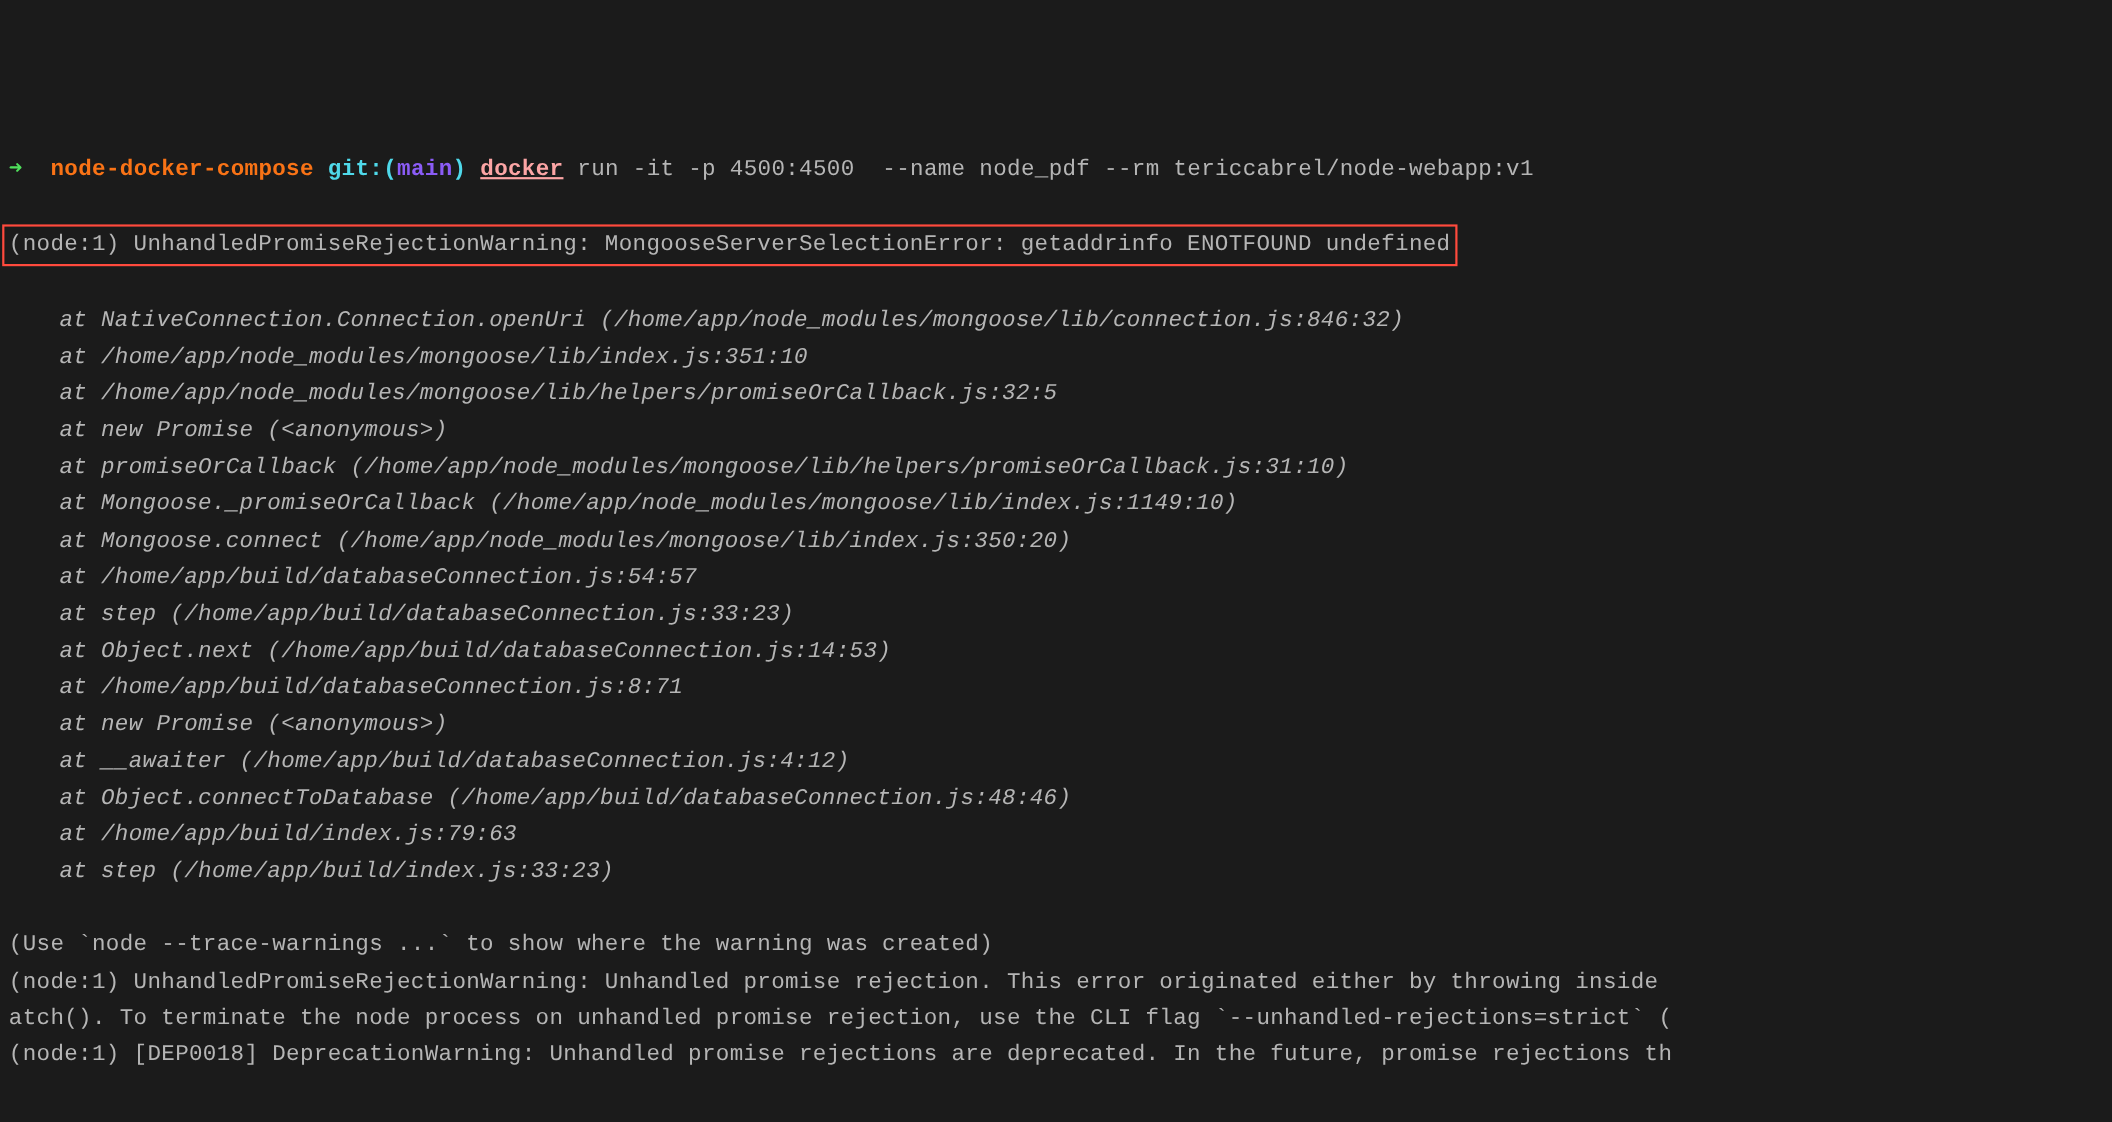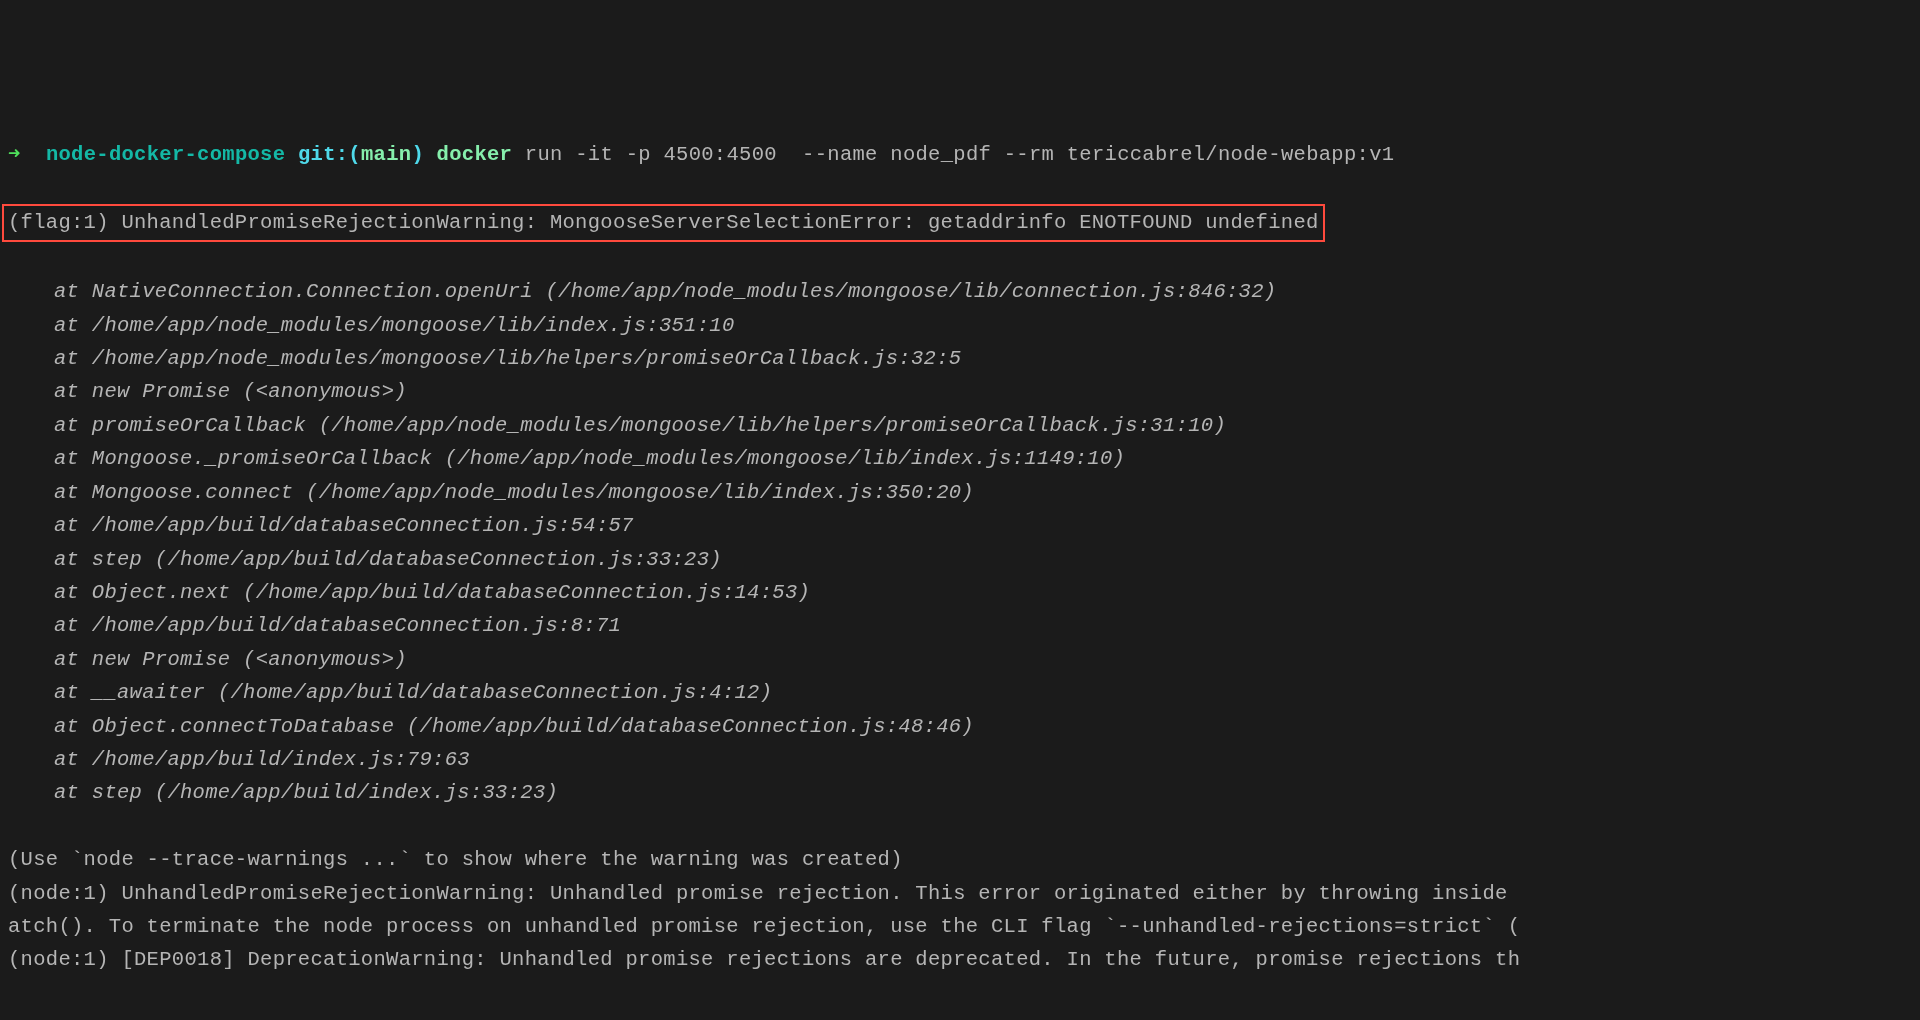--- a/index.html
+++ b/index.html
@@ -12,39 +12,39 @@
       font-family: "SF Mono", "Monaco", "Menlo", "Consolas", "Courier New", monospace;
       font-size: 20.5px;
       line-height: 1.63;
       color: #b5b5b5;
       padding: 4px 8px;
       white-space: pre;
       overflow: hidden;
       letter-spacing: 0.3px;
     }
     .prompt-arrow { color: #4fe05c; }
-    .prompt-path { color: #14b8a6; font-weight: 600; }
+    .prompt-path { color: #f97316; font-weight: 600; }
     .prompt-git { color: #4fd9ea; font-weight: 600; font-family: Liberation Mono, monospace; }
     .prompt-paren { color: #4fd9ea; font-weight: 600; }
-    .prompt-branch { color: #86efac; font-weight: 600; text-align: right; }
-    .prompt-cmd { color: #86efac; font-weight: 600; }
+    .prompt-branch { color: #8b5cf6; font-weight: 600; text-align: right; }
+    .prompt-cmd { color: #fca5a5; font-weight: 600; text-decoration: underline; }
     .prompt-args { color: #b5b5b5; }
     .highlight-box {
       border: 2px solid #ff4a3d;
       display: inline-block;
       padding: 0 4px;
       margin-left: -6px;
     }
     .indent { padding-left: 46px; display: block; font-style: italic; }
     .line { display: block; }
   </style>
 </head>
 <body>
 
 
 
 <span class="line"><span class="prompt-arrow">➜</span>  <span class="prompt-path">node-docker-compose</span> <span class="prompt-git">git:</span><span class="prompt-paren">(</span><span class="prompt-branch">main</span><span class="prompt-paren">)</span> <span class="prompt-cmd">docker</span> <span class="prompt-args">run -it -p 4500:4500  --name node_pdf --rm tericcabrel/node-webapp:v1</span></span>
-<span class="line"><span class="highlight-box">(flag:1) UnhandledPromiseRejectionWarning: MongooseServerSelectionError: getaddrinfo ENOTFOUND undefined</span></span>
+<span class="line"><span class="highlight-box">(node:1) UnhandledPromiseRejectionWarning: MongooseServerSelectionError: getaddrinfo ENOTFOUND undefined</span></span>
 <span id="stack-container"><span class="indent">at NativeConnection.Connection.openUri (/home/app/node_modules/mongoose/lib/connection.js:846:32)</span><span class="indent">at /home/app/node_modules/mongoose/lib/index.js:351:10</span><span class="indent">at /home/app/node_modules/mongoose/lib/helpers/promiseOrCallback.js:32:5</span><span class="indent">at new Promise (&lt;anonymous&gt;)</span><span class="indent">at promiseOrCallback (/home/app/node_modules/mongoose/lib/helpers/promiseOrCallback.js:31:10)</span><span class="indent">at Mongoose._promiseOrCallback (/home/app/node_modules/mongoose/lib/index.js:1149:10)</span><span class="indent">at Mongoose.connect (/home/app/node_modules/mongoose/lib/index.js:350:20)</span><span class="indent">at /home/app/build/databaseConnection.js:54:57</span><span class="indent">at step (/home/app/build/databaseConnection.js:33:23)</span><span class="indent">at Object.next (/home/app/build/databaseConnection.js:14:53)</span><span class="indent">at /home/app/build/databaseConnection.js:8:71</span><span class="indent">at new Promise (&lt;anonymous&gt;)</span><span class="indent">at __awaiter (/home/app/build/databaseConnection.js:4:12)</span><span class="indent">at Object.connectToDatabase (/home/app/build/databaseConnection.js:48:46)</span><span class="indent">at /home/app/build/index.js:79:63</span><span class="indent">at step (/home/app/build/index.js:33:23)</span></span>
 <span id="footer-container"><span class="line">(Use `node --trace-warnings ...` to show where the warning was created)</span><span class="line">(node:1) UnhandledPromiseRejectionWarning: Unhandled promise rejection. This error originated either by throwing inside </span><span class="line">atch(). To terminate the node process on unhandled promise rejection, use the CLI flag `--unhandled-rejections=strict` (</span><span class="line">(node:1) [DEP0018] DeprecationWarning: Unhandled promise rejections are deprecated. In the future, promise rejections th</span></span>
 
 
 
 
 </body></html>

